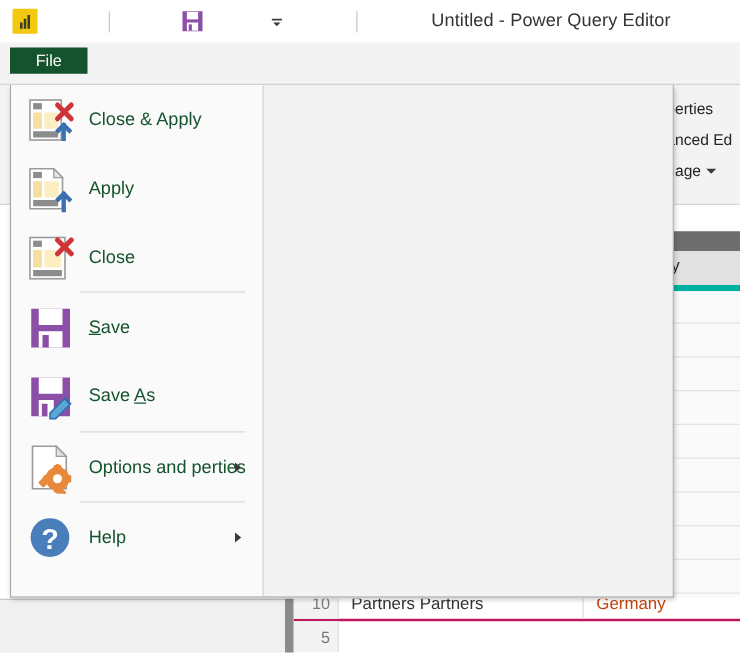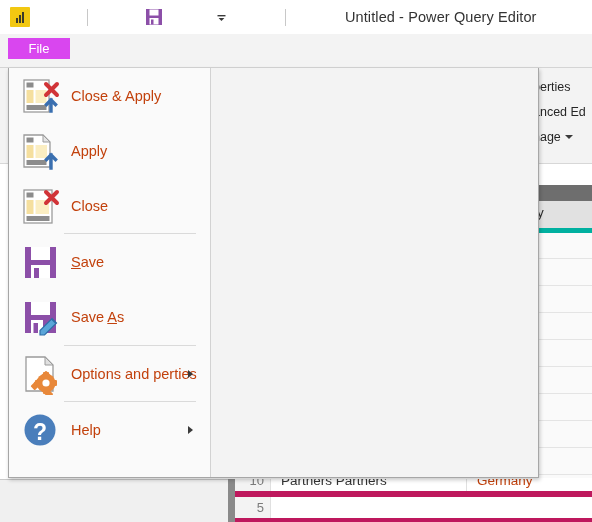--- a/index.html
+++ b/index.html
@@ -39,21 +39,21 @@
 
   
   .ribbonbar{
     position:absolute;left:0;top:34px;width:592px;height:34px;
     background:#f3f3f3;
     border-bottom:1px solid #d4d4d4;
     box-sizing:border-box;
   }
   .tab-file{
     position:absolute;left:8px;top:4px;width:62px;height:21px;
-    background:#d946ef;color:#ffffff;font-size:13px;
+    background:#14532d;color:#ffffff;font-size:13px;
     display:flex;align-items:center;justify-content:center;
   }
 
   
   .ribbon-body{
     position:absolute;left:0;top:68px;width:592px;height:96px;
     background:#f3f3f3;border-bottom:1px solid #d7d7d7;
     box-sizing:border-box;
   }
   .ribbon-vline{position:absolute;width:1px;background:#dcdcdc;}
@@ -101,21 +101,21 @@
     background:#8a8a8a;
   }
 
   
   .grid{
     position:absolute;left:235px;top:479px;width:357px;height:43px;
     background:#ffffff;overflow:hidden;
   }
   .grow{
     position:absolute;left:0;width:357px;height:27px;
-    border-bottom:6px solid #be185d;box-sizing:border-box;
+    border-bottom:2px solid #be185d;box-sizing:border-box;
   }
   .gnum{
     position:absolute;left:0;top:0;width:36px;height:100%;
     background:#f3f3f3;border-right:1px solid #e0e0e0;
     box-sizing:border-box;
     font-size:13px;color:#7a7a7a;
     display:flex;align-items:center;justify-content:flex-end;padding-right:6px;
   }
   .gc1{
     position:absolute;left:37px;top:0;width:195px;height:100%;
@@ -150,21 +150,21 @@
   .mi{
     position:absolute;left:0;width:202px;height:55px;
     display:flex;align-items:center;cursor:default;
     box-sizing:border-box;
   }
   .mi .ico{
     width:40px;height:46px;margin-left:12px;flex:0 0 auto;
     display:flex;align-items:center;justify-content:center;
   }
   .mi .lbl{
-    margin-left:10px;font-size:14.5px;color:#c2410c;white-space:nowrap;
+    margin-left:10px;font-size:14.5px;color:#14532d;white-space:nowrap;
   }
   .mi .lbl u{text-decoration:underline;}
   .mi .arrow{
     position:absolute;right:18px;top:50%;margin-top:-4px;
     width:0;height:0;
     border-top:4.5px solid transparent;border-bottom:4.5px solid transparent;
     border-left:5.5px solid #3a3a3a;
   }
   .msep{
     position:absolute;left:55px;width:132px;height:1px;background:#dadada;

